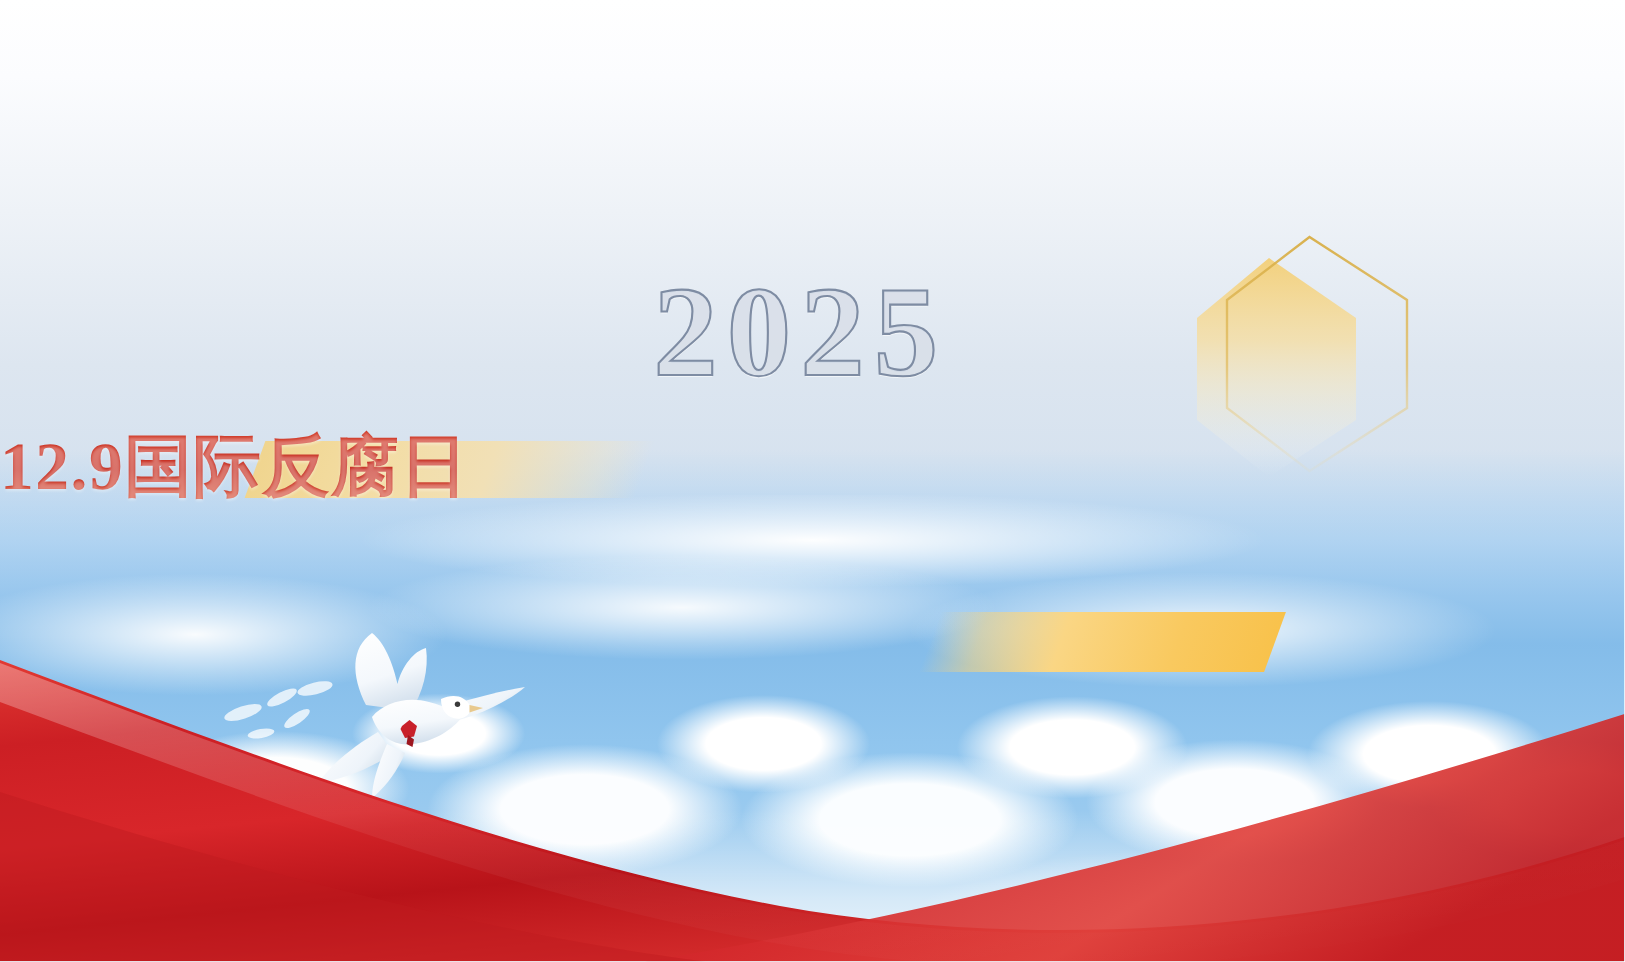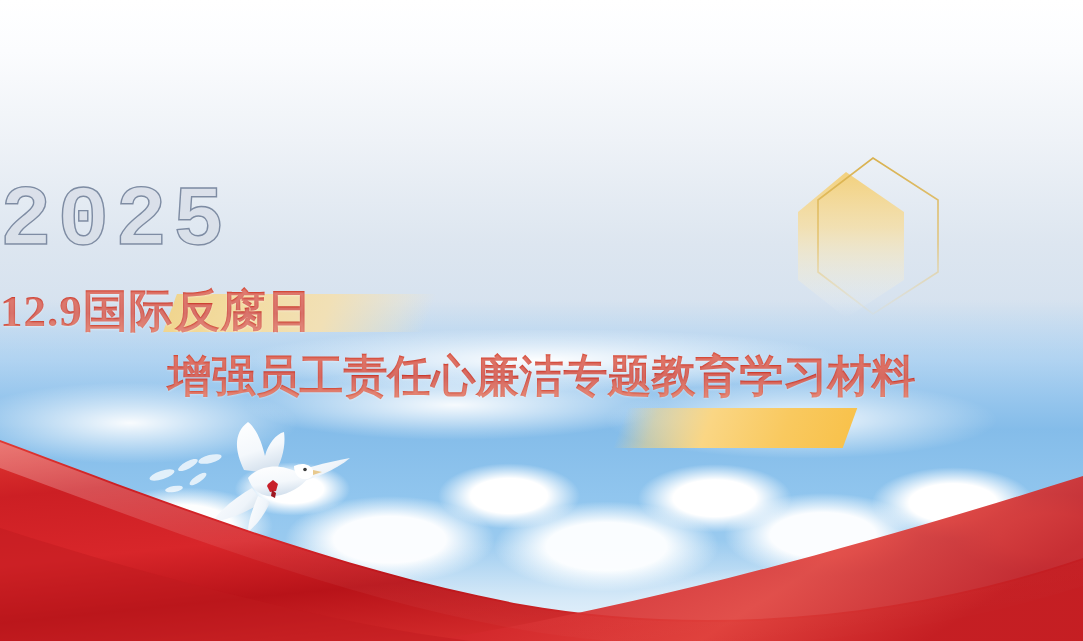--- a/index.html
+++ b/index.html
@@ -78,21 +78,22 @@
   .ribbon-bottom{
     left:620px;top:408px;width:230px;height:40px;
     background:linear-gradient(90deg,rgba(250,211,120,0) 0%,rgba(250,211,120,.45) 14%,#fbd membrane 0%,#fad27a 40%,#f9c656 72%,#f8c24c 100%);
     background:linear-gradient(90deg,rgba(250,211,120,0) 0%,rgba(250,211,120,.5) 14%,#fad684 38%,#f9c95f 72%,#f8c24c 100%);
     transform:skewX(-20deg);
   }
 
   
   .year{
     position:absolute;left:0;right:16px;top:178px;
-    font-family:Liberation Mono, monospace;
+    text-align:center;
+    font-family:Liberation Serif, serif;
     font-size:86px;font-weight:700;line-height:1;
     letter-spacing:6px;
     color:rgba(196,206,220,.55);
     -webkit-text-stroke:1.4px #7e8ca3;
     text-shadow:0 1px 0 rgba(255,255,255,.6);
   }
   .title-main{
     position:absolute;left:0;right:0;top:286px;
     text-align:left;
     font-family:"Liberation Serif",serif;
@@ -159,21 +160,20 @@
 
       <polygon points="40,50 95,8 160,50 160,122 95,164 40,122" fill="none" stroke="url(#hexLine)" stroke-width="1.6"></polygon>
     </svg>
   </div>
 
   <div class="ribbon ribbon-top"></div>
   <div class="ribbon ribbon-bottom"></div>
 
   <div class="year">2025</div>
   <div class="title-main">12.9国际反腐日</div>
-  <div class="title-sub">增强员工责任心廉洁专题教育学习材料</div>
 
   <div class="minidoves">
     <svg viewBox="0 0 110 60" xmlns="http://www.w3.org/2000/svg" aria-hidden="true">
       <g fill="#ffffff" opacity=".88">
         <ellipse cx="22" cy="30" rx="13" ry="4.2" transform="rotate(-18 22 30)"></ellipse>
         <ellipse cx="48" cy="20" rx="11" ry="3.6" transform="rotate(-28 48 20)"></ellipse>
         <ellipse cx="70" cy="14" rx="12" ry="4" transform="rotate(-14 70 14)"></ellipse>
         <ellipse cx="58" cy="34" rx="10" ry="3.4" transform="rotate(-34 58 34)"></ellipse>
         <ellipse cx="34" cy="44" rx="9" ry="3.0" transform="rotate(-10 34 44)"></ellipse>
       </g>

